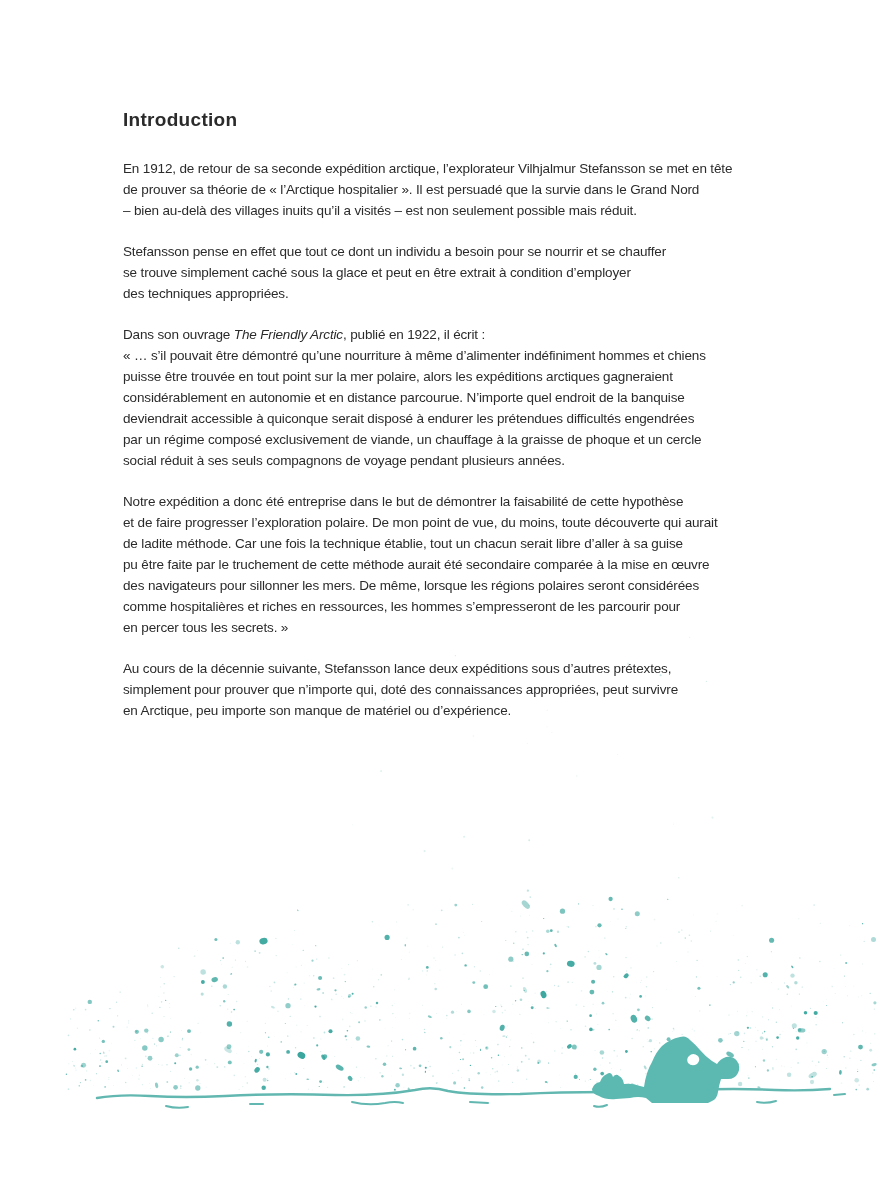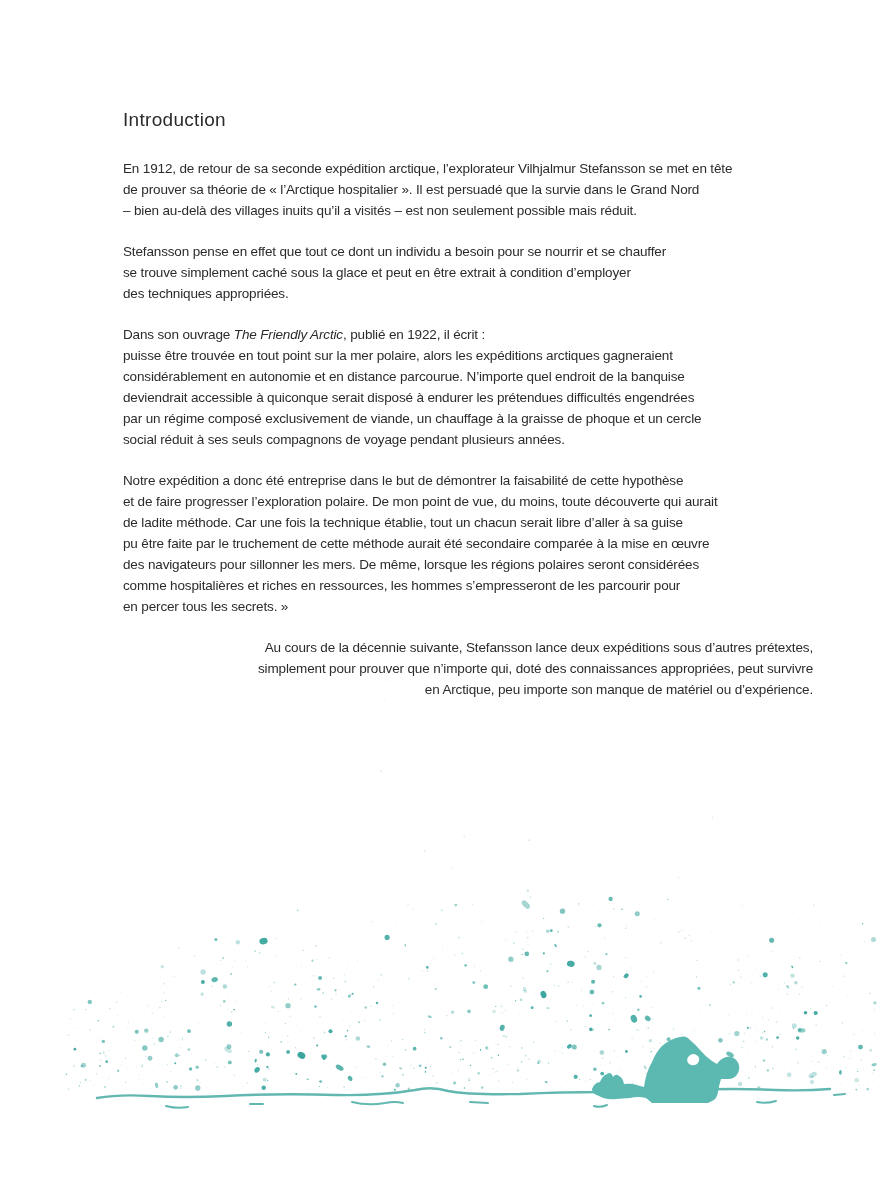--- a/index.html
+++ b/index.html
@@ -17,25 +17,25 @@
     color:var(--text-color);
   }
   .artwork{
     position:absolute;left:0;top:0;width:886px;height:1182px;
     pointer-events:none;
   }
   .content{
     position:absolute;left:123px;top:109px;width:690px;
   }
   h1.title{
-    font-size:19px;font-weight:400;letter-spacing:.3px;
+    font-size:19px;font-weight:700;letter-spacing:.3px;
     margin:0 0 27px 0;color:var(--text-color);
   }
   .para{margin:0 0 20px 0;}
-  .para:last-child{margin-bottom:0;text-align:right;}
+  .para:last-child{margin-bottom:0;}
   .line{
     font-size:13.5px;line-height:21px;letter-spacing:-0.15px;
     white-space:nowrap;
   }
   .line em{font-style:italic;margin-top:44px;}
 </style>
 </head>
 <body>
 
 <div class="page">
@@ -1002,20 +1002,21 @@
           <div class="line">de prouver sa théorie de « l’Arctique hospitalier ». Il est persuadé que la survie dans le Grand Nord</div>
           <div class="line">– bien au-delà des villages inuits qu’il a visités – est non seulement possible mais réduit.</div>
         </div>
         <div class="para">
           <div class="line">Stefansson pense en effet que tout ce dont un individu a besoin pour se nourrir et se chauffer</div>
           <div class="line">se trouve simplement caché sous la glace et peut en être extrait à condition d’employer</div>
           <div class="line">des techniques appropriées.</div>
         </div>
         <div class="para">
           <div class="line"><span>Dans son ouvrage </span><em>The Friendly Arctic</em><span>, publié en 1922, il écrit :</span></div>
+          <div class="line">« … s’il pouvait être démontré qu’une nourriture à même d’alimenter indéfiniment hommes et chiens</div>
           <div class="line">puisse être trouvée en tout point sur la mer polaire, alors les expéditions arctiques gagneraient</div>
           <div class="line">considérablement en autonomie et en distance parcourue. N’importe quel endroit de la banquise</div>
           <div class="line">deviendrait accessible à quiconque serait disposé à endurer les prétendues difficultés engendrées</div>
           <div class="line">par un régime composé exclusivement de viande, un chauffage à la graisse de phoque et un cercle</div>
           <div class="line">social réduit à ses seuls compagnons de voyage pendant plusieurs années.</div>
         </div>
         <div class="para">
           <div class="line">Notre expédition a donc été entreprise dans le but de démontrer la faisabilité de cette hypothèse</div>
           <div class="line">et de faire progresser l’exploration polaire. De mon point de vue, du moins, toute découverte qui aurait</div>
           <div class="line">de ladite méthode. Car une fois la technique établie, tout un chacun serait libre d’aller à sa guise</div>

